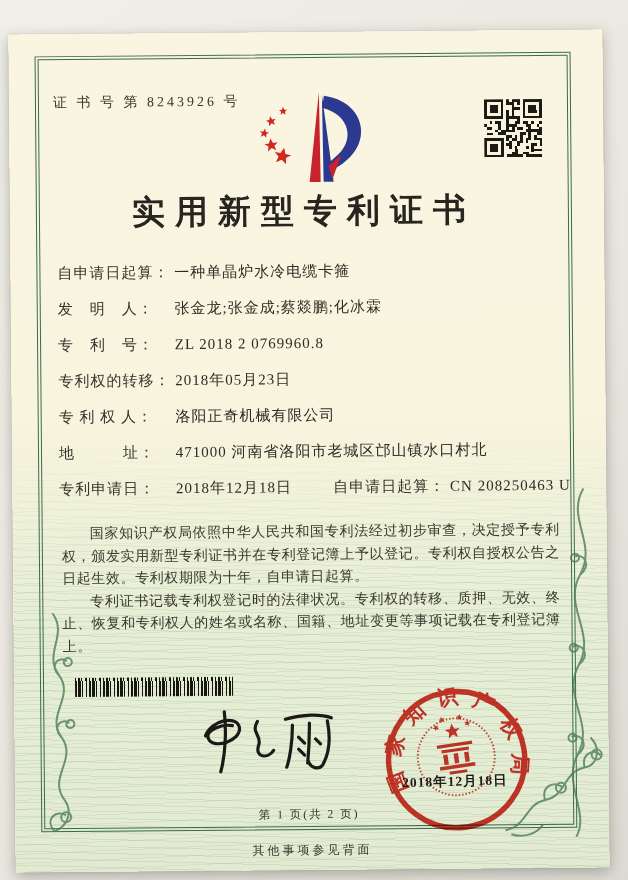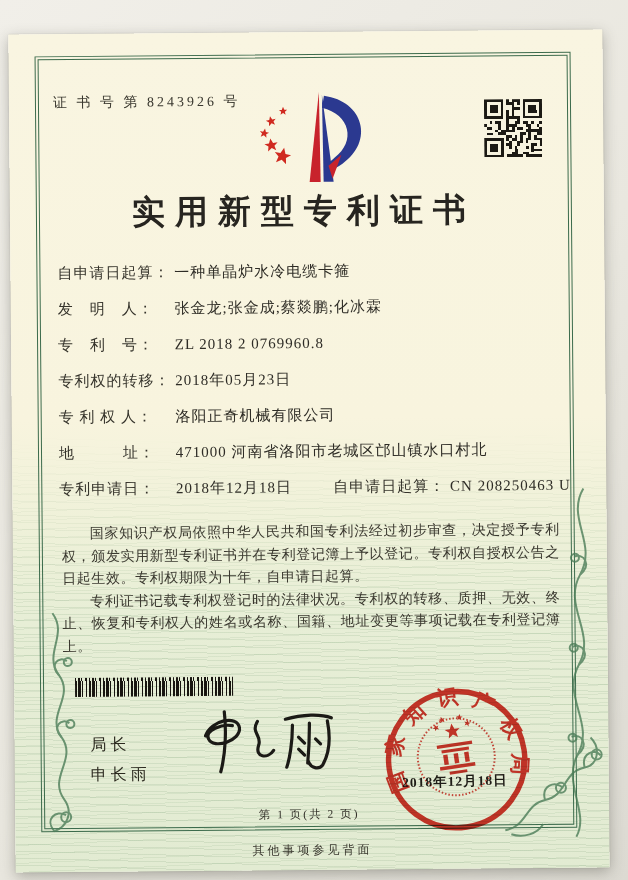--- a/index.html
+++ b/index.html
@@ -280,24 +280,20 @@
         </div>
       </div>
 
       <div class="paras">
         <p>国家知识产权局依照中华人民共和国专利法经过初步审查，决定授予专利权，颁发实用新型专利证书并在专利登记簿上予以登记。专利权自授权公告之日起生效。专利权期限为十年，自申请日起算。</p>
         <p>专利证书记载专利权登记时的法律状况。专利权的转移、质押、无效、终止、恢复和专利权人的姓名或名称、国籍、地址变更等事项记载在专利登记簿上。</p>
       </div>
 
       <div class="barcode"></div>
 
-      <div class="signer">
-        <div>局长</div>
-        <div>申长雨</div>
-      </div>
 
       <svg class="sig" viewBox="0 0 150 100" fill="none" stroke="#1b1a16" stroke-width="3.2" stroke-linecap="round">
         <path d="M14,30 C20,14 46,9 48,22 C50,35 22,44 17,33 C13,24 31,18 41,20"></path>
         <path d="M33,6 C35,24 34,48 29,66"></path>
         <path d="M66,16 C59,28 71,30 67,40 C63,52 76,54 82,45"></path>
         <path d="M94,14 C111,9 130,9 140,13"></path>
         <path d="M101,20 C101,36 98,54 95,62"></path>
         <path d="M136,16 C139,32 138,48 131,60 C127,65 119,63 117,57"></path>
         <path d="M118,18 C118,34 117,48 116,58"></path>
         <path d="M107,32 l6,6 M107,44 l6,6 M124,34 l5,5"></path>

